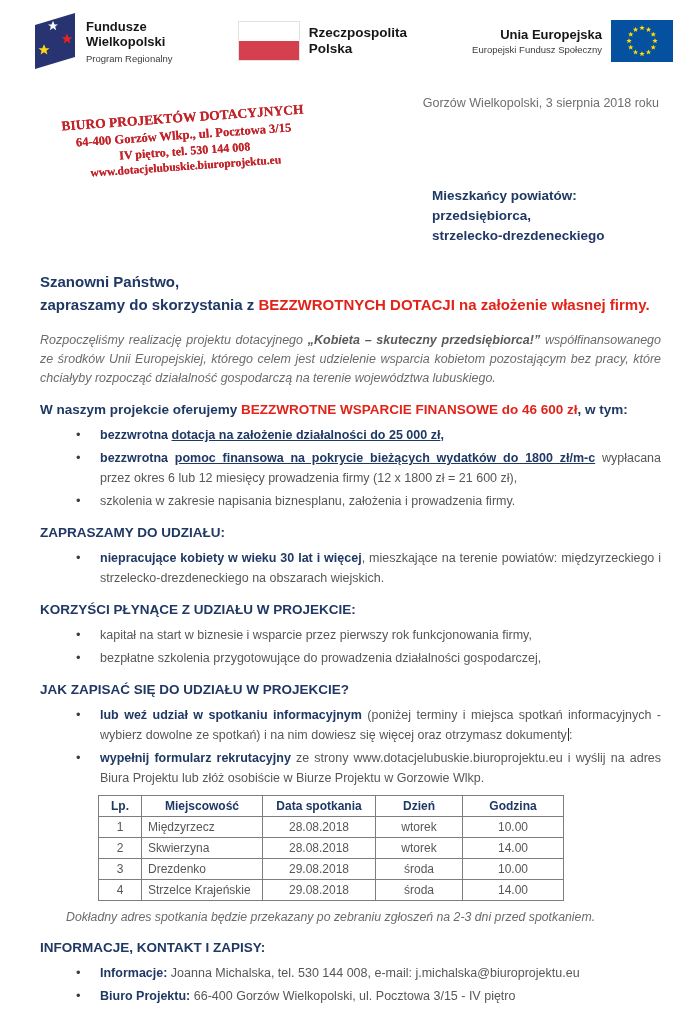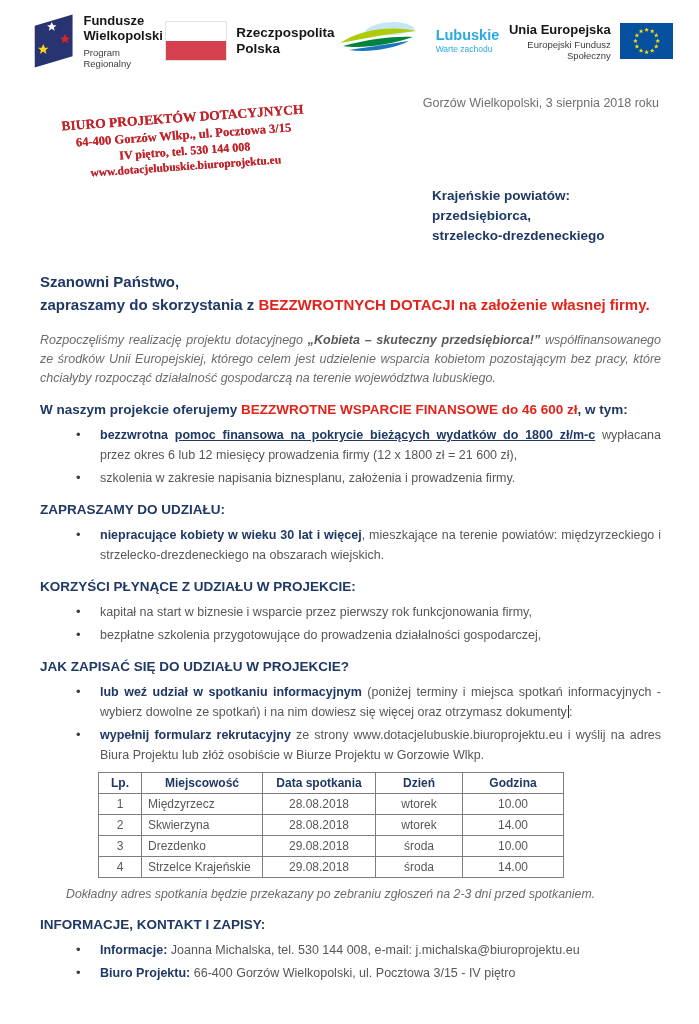--- a/index.html
+++ b/index.html
@@ -91,32 +91,20 @@
       <div class="pl-flag">
         <div class="pl-top"></div>
         <div class="pl-bot"></div>
       </div>
       <div class="rp-text">
         <div>Rzeczpospolita</div>
         <div>Polska</div>
       </div>
     </div>
 
-    <div class="logo">
-      <svg width="92" height="50" viewBox="0 0 92 50">
-        <path d="M30,15 C40,4 72,3 80,13 C70,20 42,22 30,15 Z" fill="#c7e6f5"></path>
-        <path d="M5,27 C28,12 60,10 82,15 C56,17 27,23 5,27 Z" fill="#afcb08"></path>
-        <path d="M8,30 C34,23 60,20 78,21 C54,29 26,33 8,30 Z" fill="#00833e"></path>
-        <path d="M14,34 C40,30 60,27 74,25 C58,33 32,37 14,34 Z" fill="#1b75bc"></path>
-      </svg>
-      <div class="lub-text">
-        <div class="lub1">Lubuskie</div>
-        <div class="lub2">Warte zachodu</div>
-      </div>
-    </div>
 
     <div class="logo">
       <div class="eu-text">
         <div class="eu1">Unia Europejska</div>
         <div class="eu2">Europejski Fundusz Społeczny</div>
       </div>
       <svg width="62" height="42" viewBox="0 0 62 42">
         <defs>
             <path id="st2" d="M0,-5.2 L1.53,-1.6 L5,-1.6 L2.2,0.6 L3.1,4.2 L0,2 L-3.1,4.2 L-2.2,0.6 L-5,-1.6 L-1.53,-1.6 Z"></path>
           </defs>
@@ -142,38 +130,39 @@
   <div class="dateline">Gorzów Wielkopolski, 3 sierpnia 2018 roku</div>
 
   <div class="stamp">
     <div class="s1">BIURO PROJEKTÓW DOTACYJNYCH</div>
     <div class="s2">64-400 Gorzów Wlkp., ul. Pocztowa 3/15</div>
     <div class="s3">IV piętro, tel. 530 144 008</div>
     <div class="s4">www.dotacjelubuskie.biuroprojektu.eu</div>
   </div>
 
   <div class="addressee">
-    <div>Krajeńskie powiatów:</div>
+    <div>Mieszkańcy powiatów:</div>
     <div>przedsiębiorca,</div>
     <div>strzelecko-drezdeneckiego</div>
   </div>
 
   <div class="content">
 
     <div class="sal1">Szanowni Państwo,</div>
     <div class="sal2">
       <span class="navy">zapraszamy do skorzystania z </span><span class="red">BEZZWROTNYCH DOTACJI na założenie własnej firmy.</span>
     </div>
 
     <p class="intro"><span>Rozpoczęliśmy realizację projektu dotacyjnego </span><b>„Kobieta – skuteczny przedsiębiorca!”</b><span> współfinansowanego ze środków Unii Europejskiej, którego celem jest udzielenie wsparcia kobietom pozostającym bez pracy, które chciałyby rozpocząć działalność gospodarczą na terenie województwa lubuskiego.</span></p>
 
     <div class="sec-h">
       <span class="navy">W naszym projekcie oferujemy </span><span class="red">BEZZWROTNE  WSPARCIE FINANSOWE do 46 600 zł</span><span class="navy">, w tym:</span>
     </div>
     <ul class="blist">
+      <li><span class="bn">bezzwrotna </span><span class="bn u">dotacja na założenie działalności do 25 000 zł</span><span class="bn">,</span></li>
       <li class="just"><span class="bn">bezzwrotna </span><span class="bn u">pomoc finansowa na pokrycie bieżących wydatków do 1800 zł/m-c</span><span> wypłacana przez okres 6 lub 12 miesięcy prowadzenia firmy (12 x 1800 zł = 21 600 zł),</span></li>
       <li><span>szkolenia w zakresie napisania biznesplanu, założenia i prowadzenia firmy.</span></li>
     </ul>
 
     <div class="sec-h">ZAPRASZAMY DO UDZIAŁU:</div>
     <ul class="blist">
       <li class="just"><span class="bn">niepracujące kobiety w wieku 30 lat i więcej</span><span>, mieszkające na terenie powiatów: międzyrzeckiego i strzelecko-drezdeneckiego na obszarach wiejskich.</span></li>
     </ul>
 
     <div class="sec-h">KORZYŚCI PŁYNĄCE Z UDZIAŁU W PROJEKCIE:</div>

